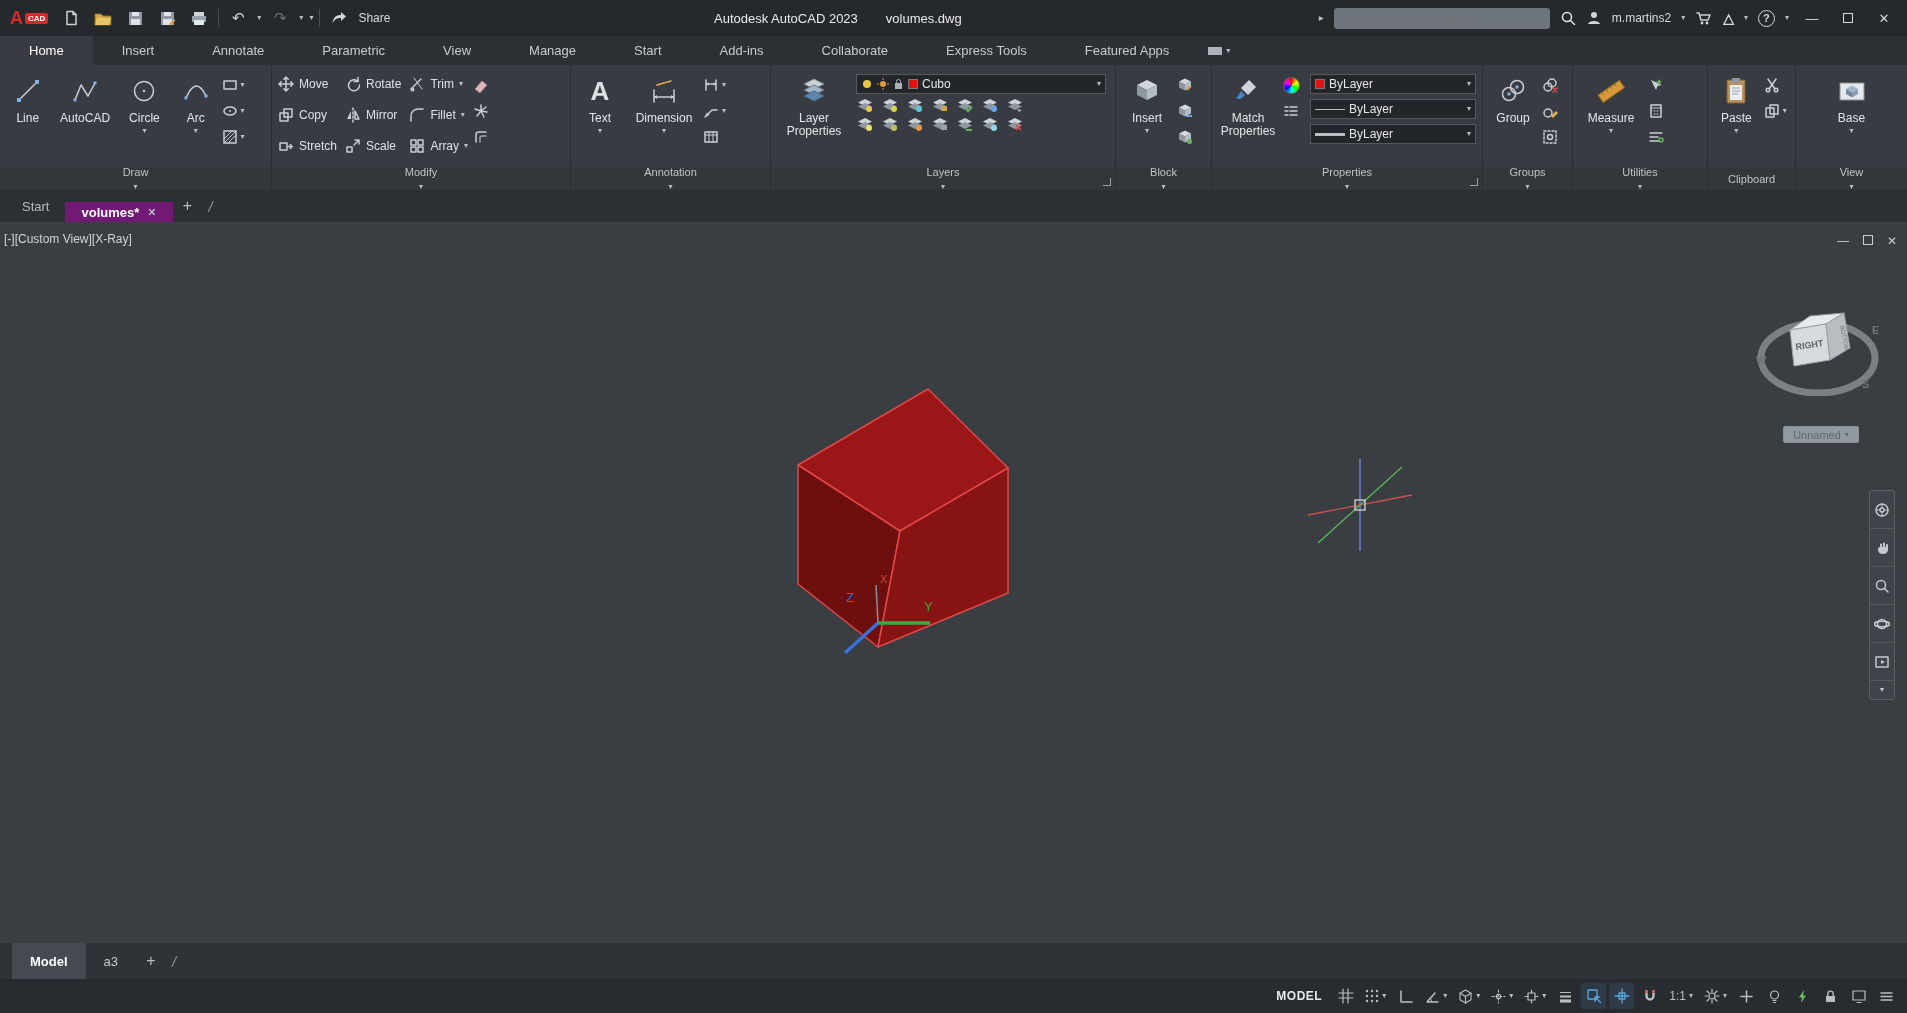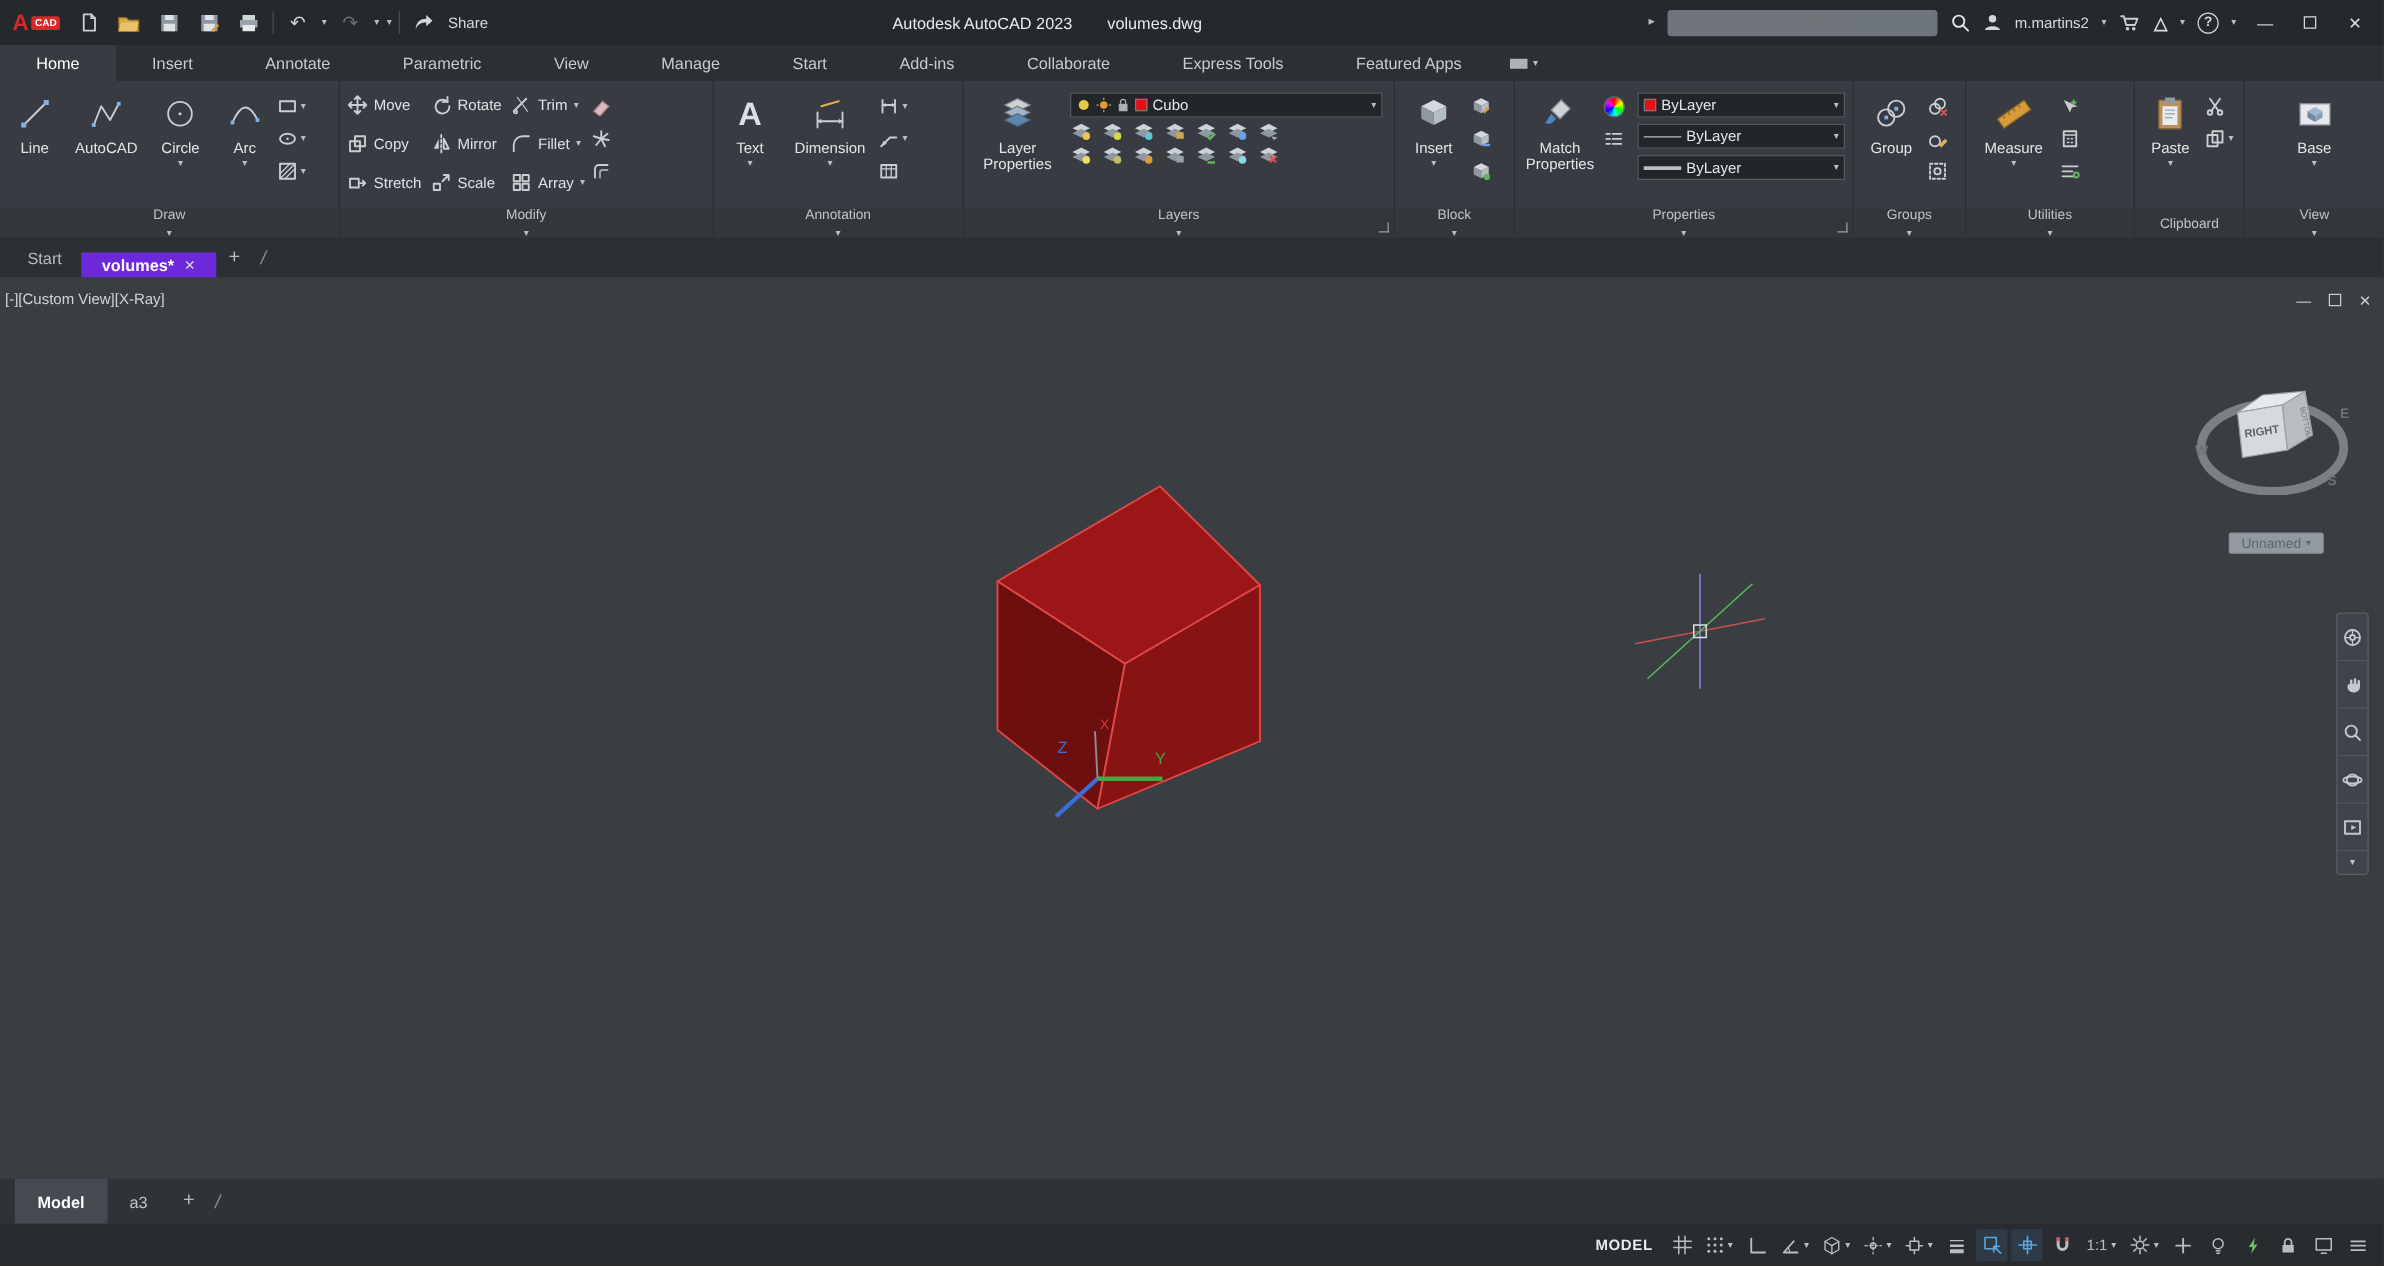--- a/index.html
+++ b/index.html
@@ -44,21 +44,21 @@
   .sbtn{display:flex;align-items:center;gap:5px;color:#dde1e5;font-size:12px;height:24px;padding:0 2px;white-space:nowrap;}
   .combo{height:20px;background:#222529;border:1px solid #55595e;display:flex;align-items:center;gap:4px;padding:0 4px;font-size:12px;color:#e4e7ea;}
   .combo .fill{flex:1}
   .swatch{width:10px;height:10px;background:#e01212;border:1px solid #777;}
   .lineSample{width:30px;height:0;border-top:1.5px solid #b9bec4;}
   .lrow{display:flex;gap:7px;align-items:center;}
   .colorwheel{width:17px;height:17px;border-radius:50%;background:conic-gradient(#f00,#ff0,#0f0,#0ff,#00f,#f0f,#f00);border:1px solid #666;}
   
   .filetabs{position:absolute;top:190px;left:0;right:0;height:32px;background:#2c3034;display:flex;align-items:stretch;color:#b7bcc1;font-size:13px;padding-left:6px;}
   .ftab{padding:0 16px;display:flex;align-items:center;gap:8px;}
-  .ftab.active{background:#6d28d9;color:#fff;font-weight:bold;margin-top:12px;}
+  .ftab.active{background:#701a75;color:#fff;font-weight:bold;margin-top:12px;}
   .ftab .x{font-size:11px;font-weight:normal;color:#d6dade;}
   .plusbtn{width:30px;display:flex;align-items:center;justify-content:center;font-size:16px;color:#b7bcc1;}
   .slashglyph{display:flex;align-items:center;font-size:15px;color:#8d939a;padding:0 6px;font-style:italic;}
   
   .canvas{position:absolute;top:222px;left:0;right:0;height:721px;background:#3a3e43;overflow:hidden;}
   .vplabel{position:absolute;left:4px;top:10px;font-size:12px;color:#cfd4d9;}
   .vpctrl{position:absolute;right:10px;top:12px;display:flex;gap:14px;align-items:center;color:#c9ced3;font-size:12px;}
   .navbar{position:absolute;left:1869px;top:268px;width:26px;background:rgba(63,68,74,.92);border:1px solid #5a5f64;border-radius:3px;display:flex;flex-direction:column;align-items:center;}
   .navcell{width:100%;height:38px;display:flex;align-items:center;justify-content:center;border-bottom:1px solid #515659;}
   .navcell:last-child{border-bottom:none;height:18px;}

